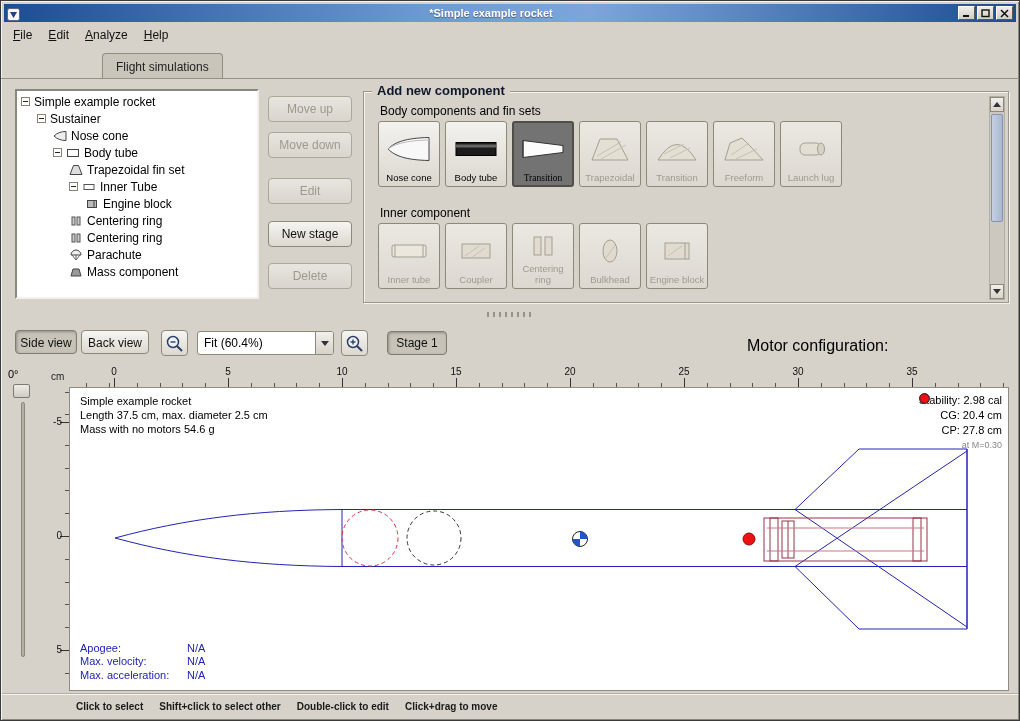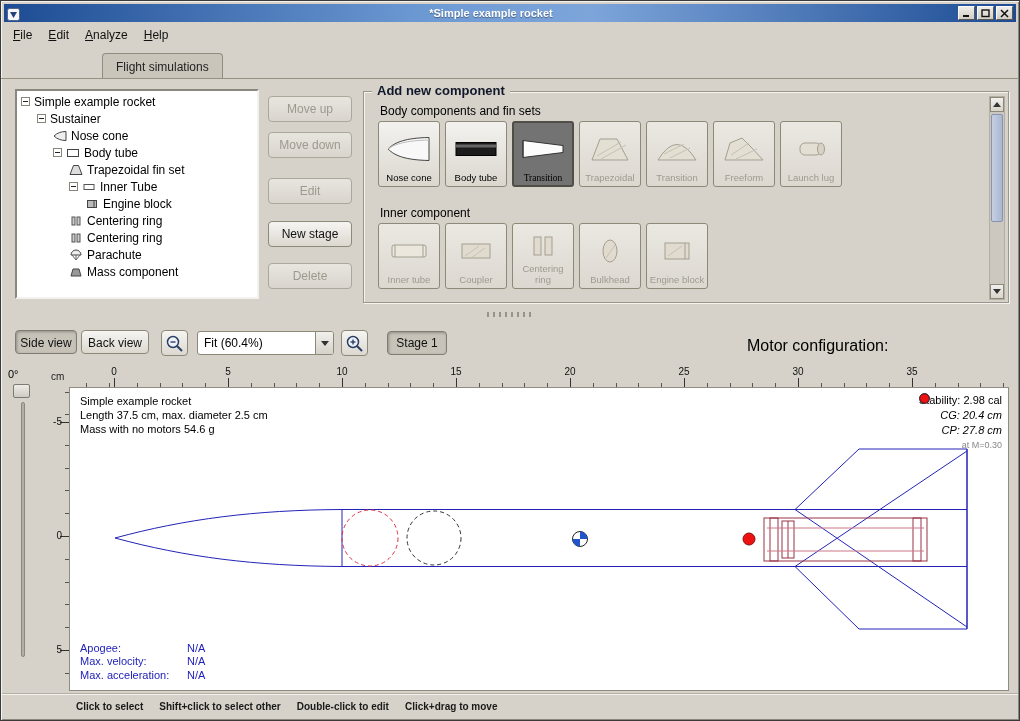--- a/index.html
+++ b/index.html
@@ -113,21 +113,21 @@
     background:repeating-linear-gradient(180deg,#555 0,#555 1px,transparent 1px,transparent 22.8px);
     background-position:0 35px; }
   .vmaj { position:absolute; right:0; height:1px; width:9px; background:#333; }
   .vlab { position:absolute; right:7px; height:12px; line-height:12px; font-size:10px; color:#111; }
   .canvas { position:absolute; left:68px; top:386px; width:940px; height:304px;
     background:#fff; border:1px solid #8f8c82; }
   .canvas svg { position:absolute; left:0; top:0; }
   .info-block { position:absolute; left:10px; top:6px; font-size:11px; line-height:14px; color:#000; }
   .stab-block { position:absolute; right:6px; top:5px; font-size:11px; line-height:15px;
     color:#000; text-align:right; }
-  .stab-row { display:flex; align-items:center; justify-content:flex-end; gap:4px;font-style:italic; }
+  .stab-row { display:flex; align-items:center; justify-content:flex-end; gap:4px; }
   .mach { font-size:9px; color:#888; }
   .flight-block { position:absolute; left:10px; bottom:8px; font-size:11px; line-height:13.5px; color:#2222bb; }
   .frow { display:flex; }
   .flabel { width:107px; }
 
   
   .statusbar { position:absolute; left:1px; right:1px; bottom:1px; height:26px;
     border-top:1px solid #b3afa4; box-shadow: inset 0 1px 0 #f3f2ee;
     display:flex; align-items:center; padding-left:74px; font-size:10px; font-weight:bold; color:#1a1a1a;text-align:right; }
   .statusbar span { margin-right:16px; }

